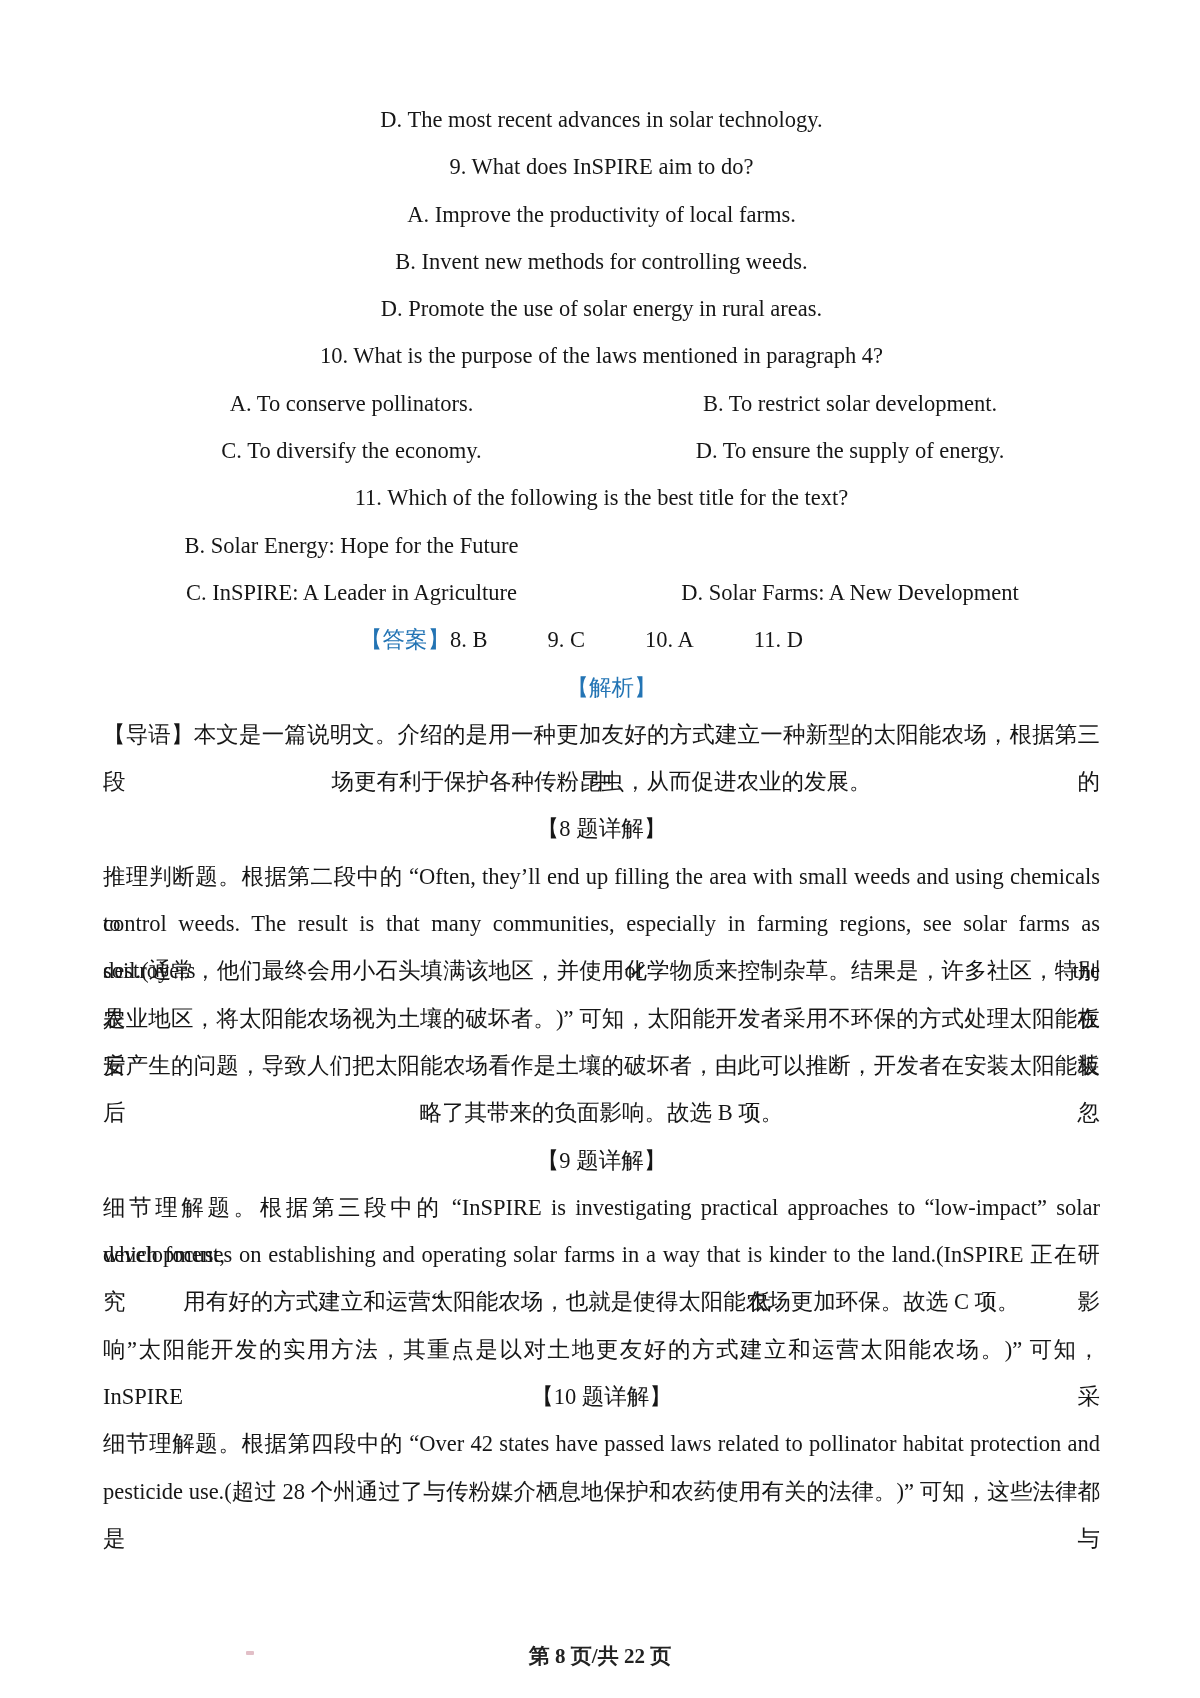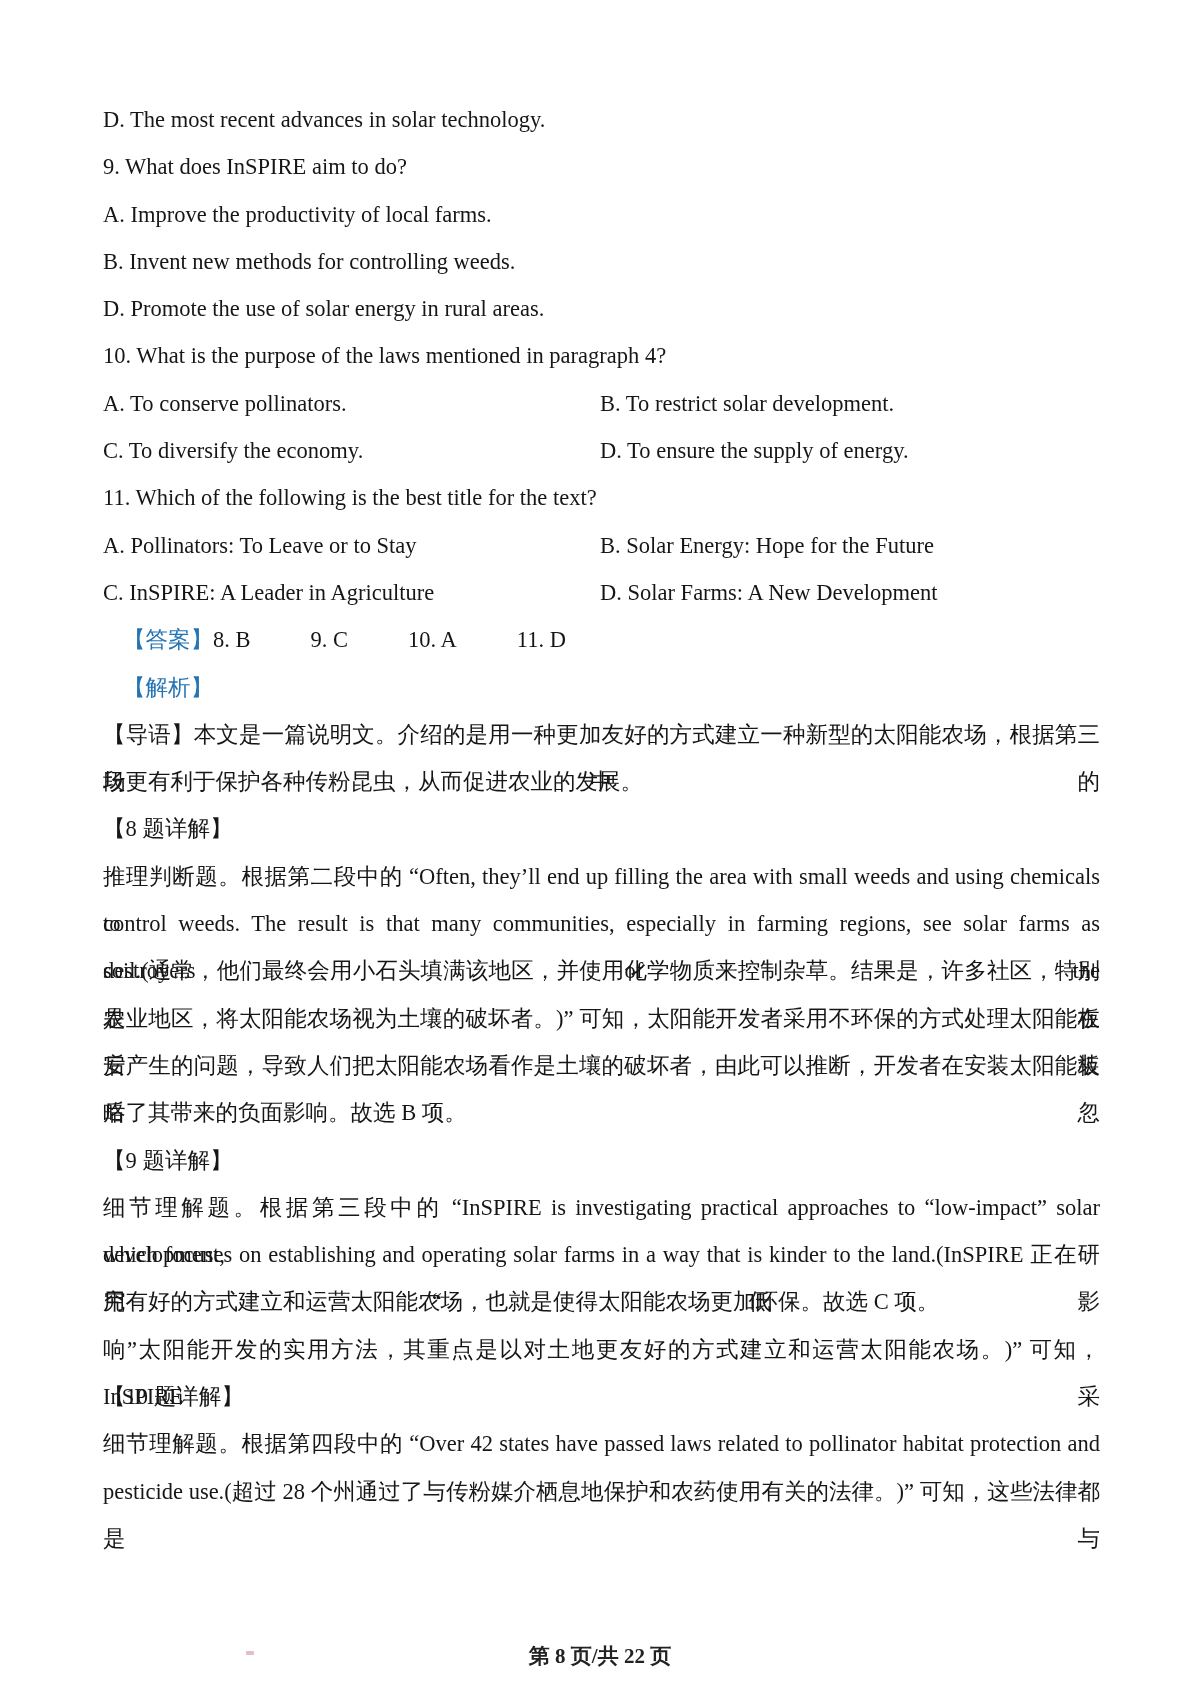--- a/index.html
+++ b/index.html
@@ -15,21 +15,21 @@
   }
   .content {
     position: absolute;
     left: 103px;
     top: 96px;
     width: 997px;
   }
   .line {
     height: 47.3px;
     line-height: 47.3px;
-    text-align: left;
+    text-align: center;
   }
   .just {
     text-align: justify;
     text-align-last: justify;
   }
   .cols {
     display: grid;
     grid-template-columns: 497px 1fr;
   }
   .blue { color: #2374B4; margin-left: 20px; }
@@ -75,21 +75,20 @@
       <span>A. To conserve pollinators.</span>
       <span>B. To restrict solar development.</span>
     </div>
     <div class="line cols">
       <span>C. To diversify the economy.</span>
       <span>D. To ensure the supply of energy.</span>
     </div>
 
     <div class="line">11. Which of the following is the best title for the text?</div>
     <div class="line cols">
-      <span>A. Pollinators: To Leave or to Stay</span>
       <span>B. Solar Energy: Hope for the Future</span>
     </div>
     <div class="line cols">
       <span>C. InSPIRE: A Leader in Agriculture</span>
       <span>D. Solar Farms: A New Development</span>
     </div>
 
     <div class="line">
       <span class="blue">【答案】</span><span class="ans-item">8. B</span><span class="ans-item">9. C</span><span class="ans-item">10. A</span><span class="ans-item">11. D</span>
     </div>

